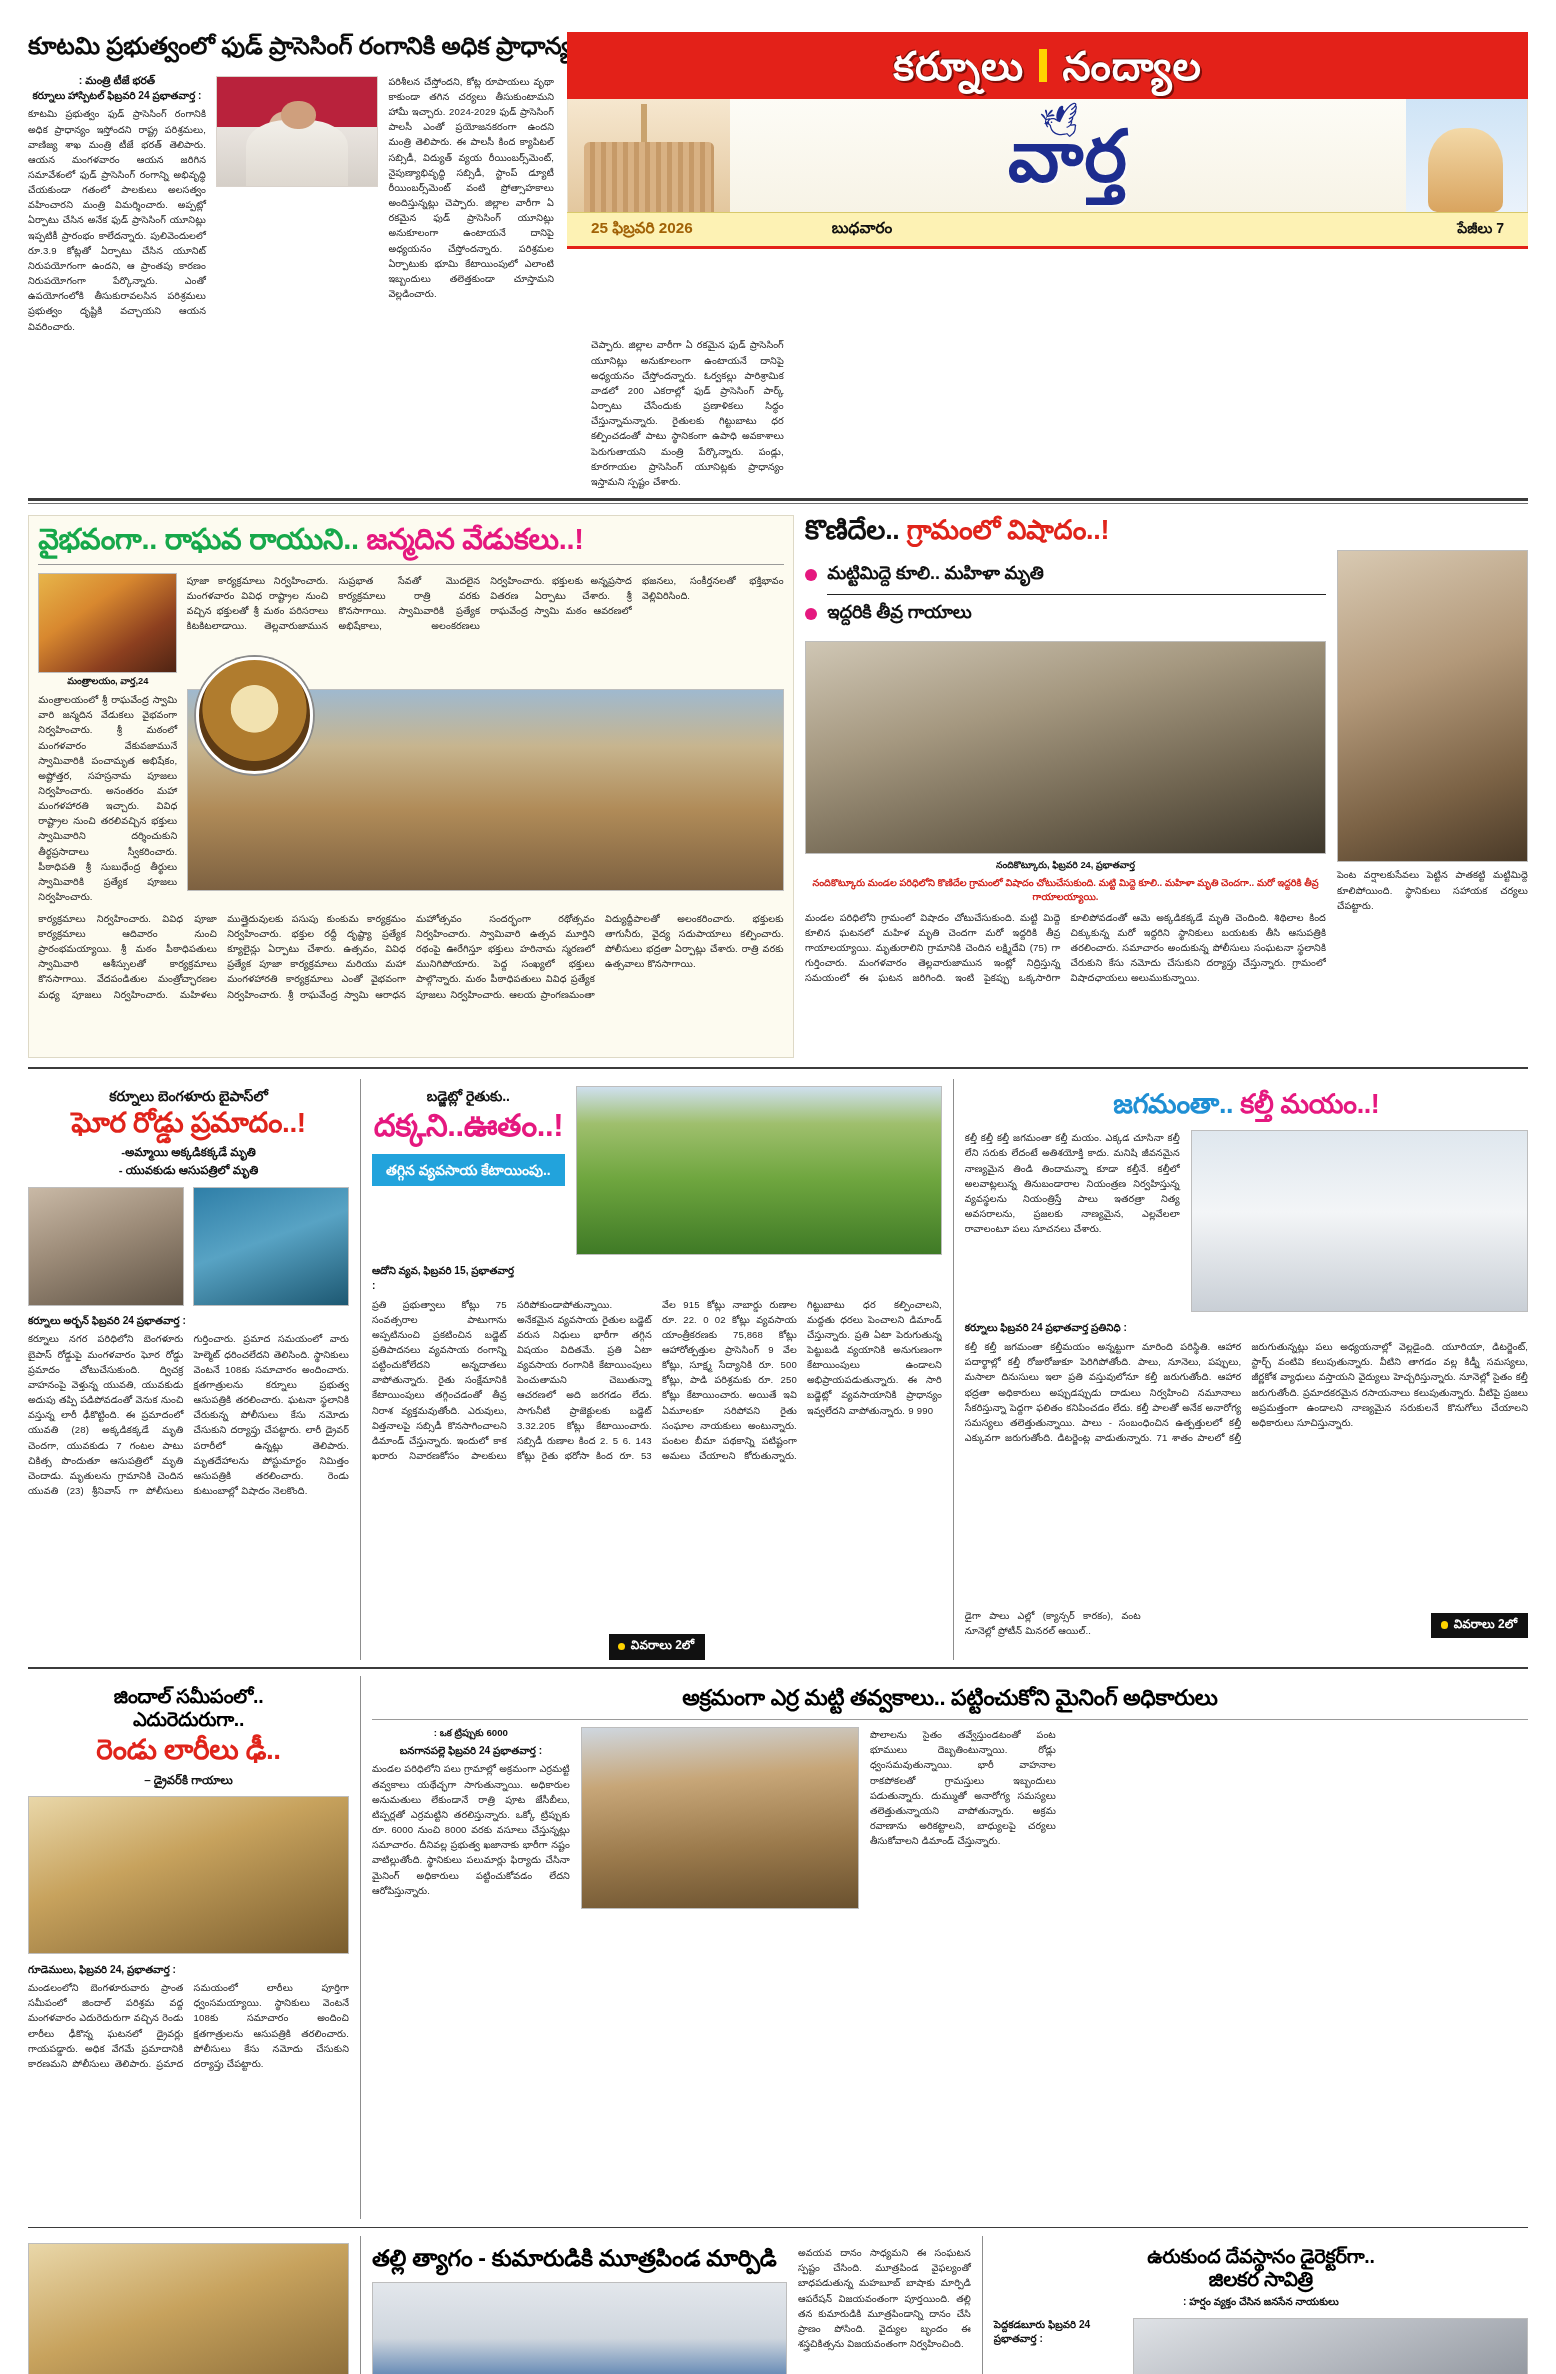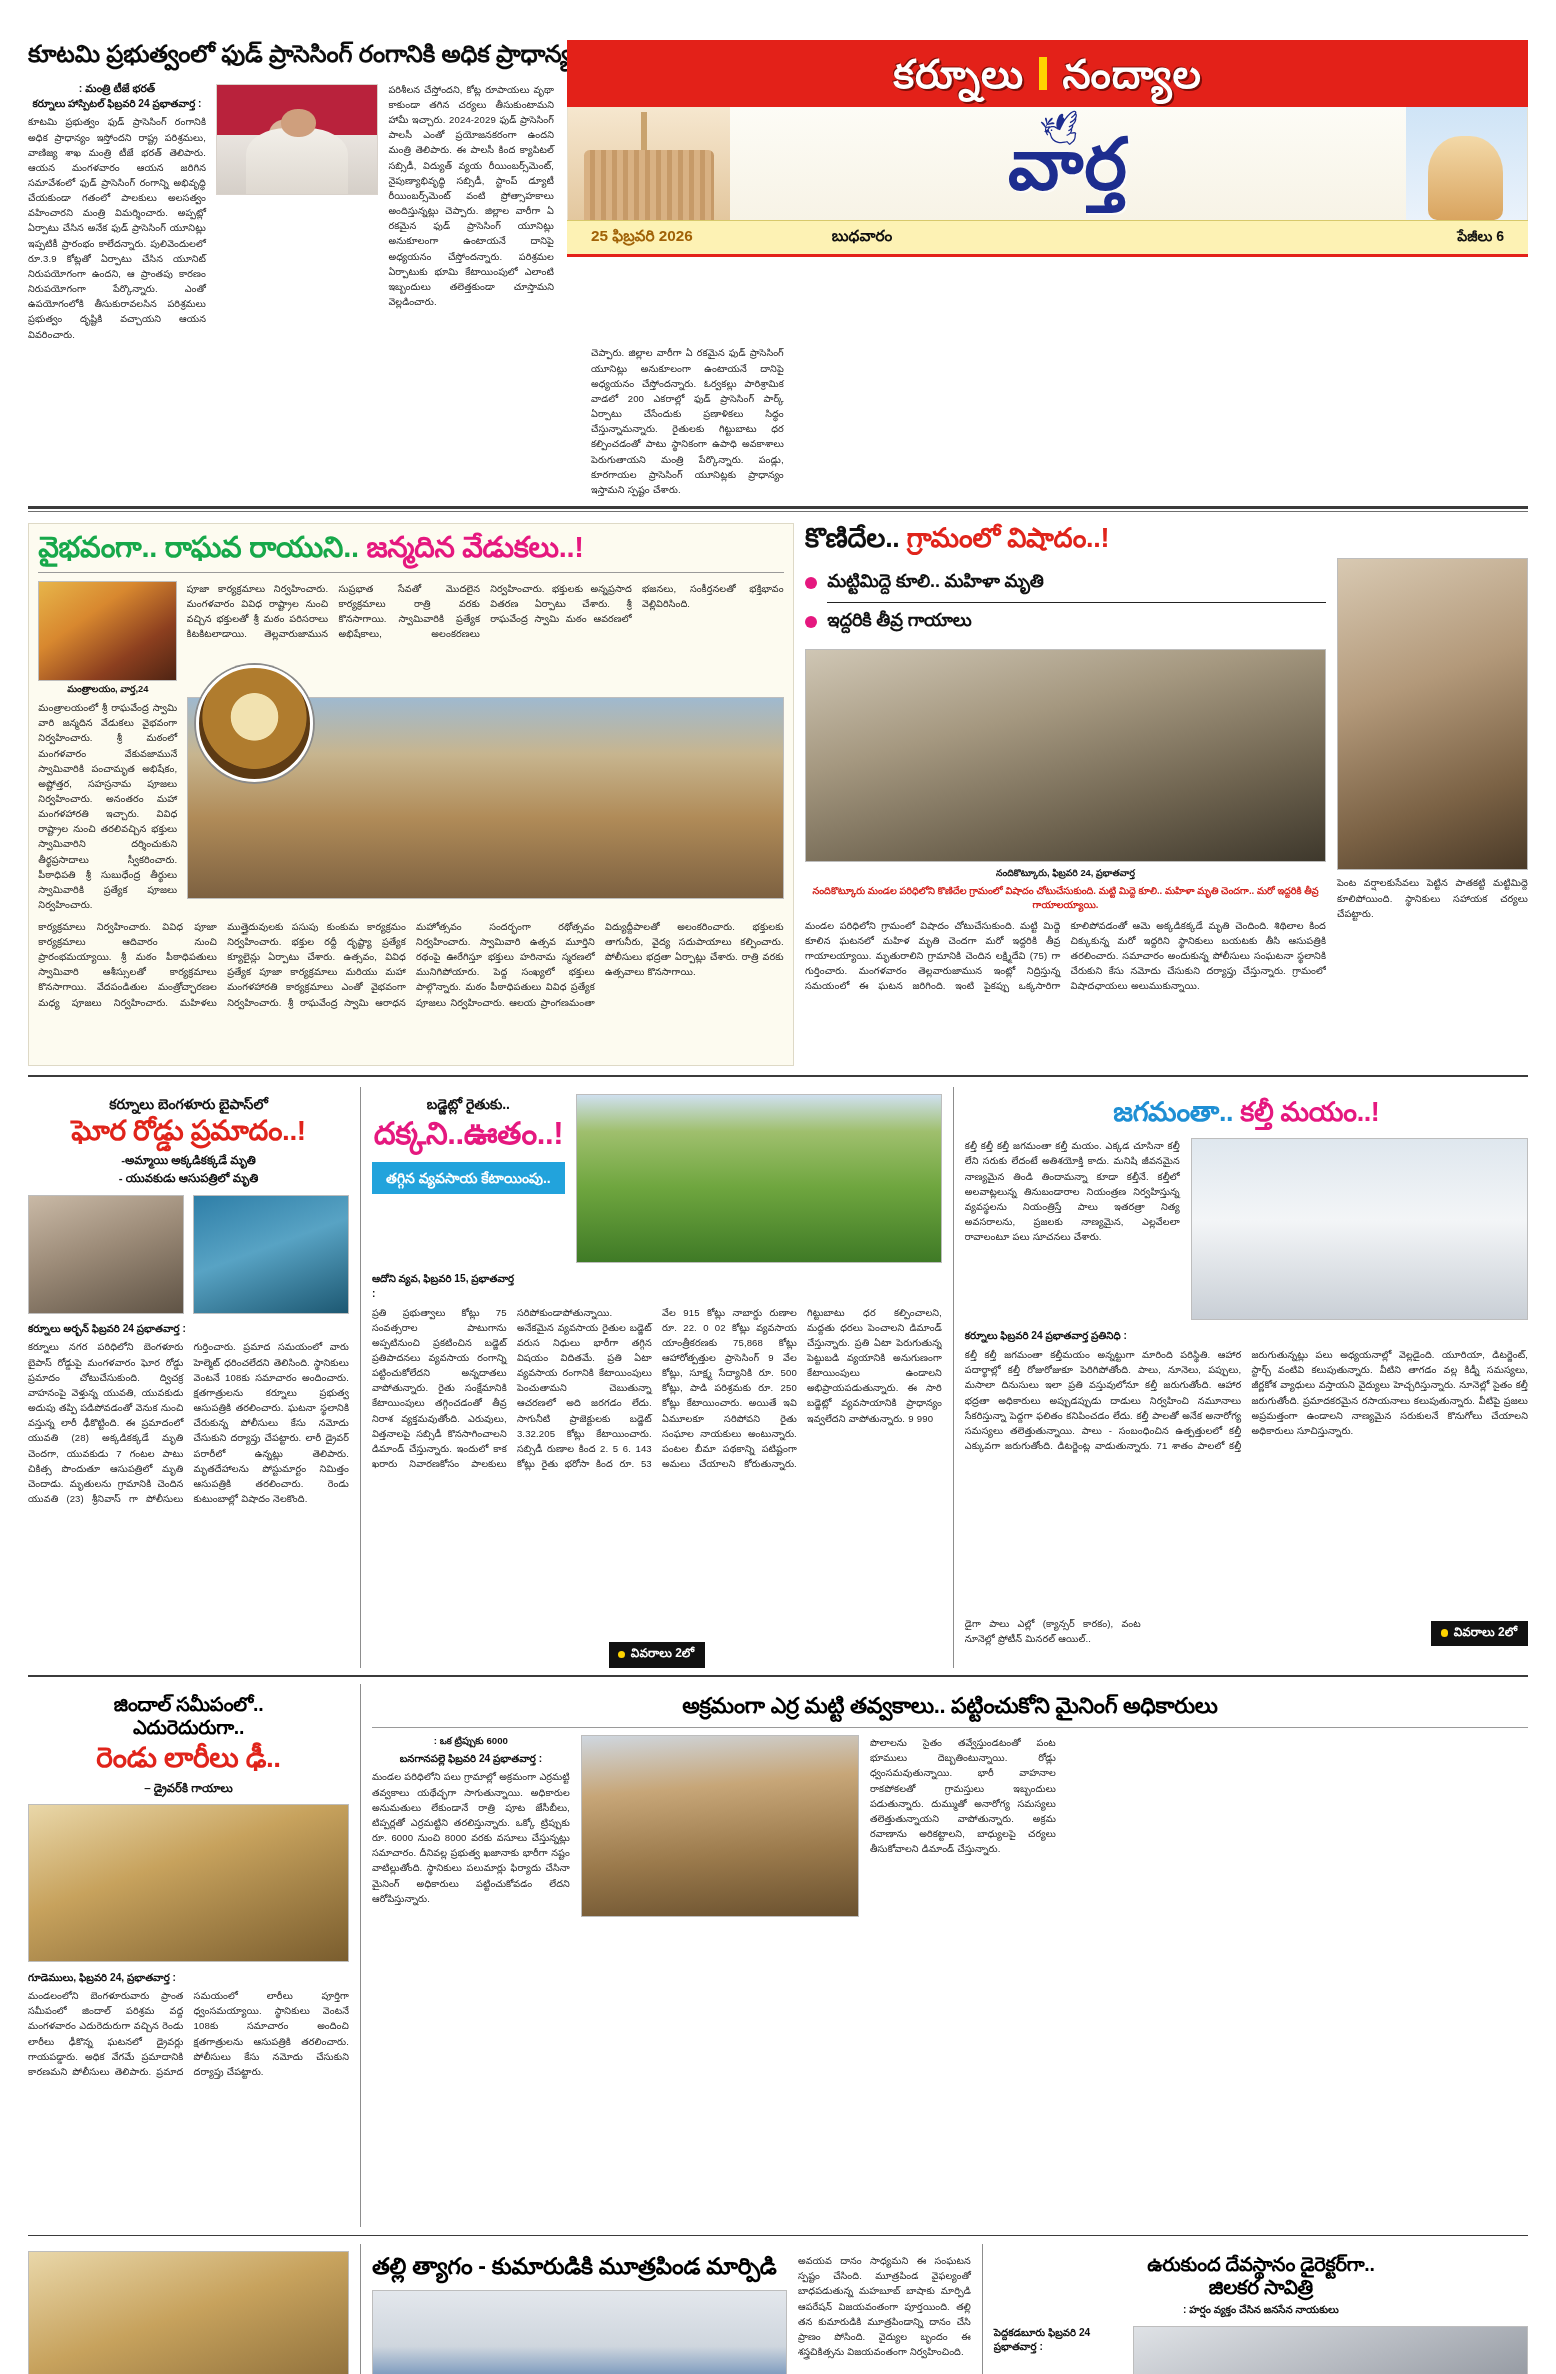--- a/index.html
+++ b/index.html
@@ -31,21 +31,21 @@
   .body-text.small { font-size: 9.6px; line-height: 1.58; }
   .dateline {
     font-size: 10.2px; font-weight: bold; color: #111;
     text-align: center; margin-bottom: 2.8px; line-height: 1.45;
   }
   .byline-center { text-align:center; font-weight:bold; font-size:10.7px; color:#111; }
 
   
   .masthead-row {
     display: flex; align-items: flex-start;
-    padding: 40px 28px 0 28px;
+    padding: 32px 28px 0 28px;
     gap: 13px;
   }
   .lead-block { flex: 1 1 auto; min-width: 0; }
   .lead-headline {
     font-size: 24px; font-weight: bold; color: #0d0d0d;
     letter-spacing: -0.2px; line-height: 1.2; white-space: nowrap;
   }
   .lead-cols {
     display: grid;
     grid-template-columns: 178px 162px 1fr;
@@ -254,21 +254,21 @@
         <div class="mm-left"></div>
         <div class="mm-center">
           <span class="dove">🕊</span>
           <span class="vaarta te">వార్త</span>
         </div>
         <div class="mm-right"></div>
       </div>
       <div class="masthead-date">
         <span class="d1 te">25 ఫిబ్రవరి 2026</span>
         <span class="d2 te">బుధవారం</span>
-        <span class="d3 te">పేజీలు 6</span>
+        <span class="d3 te">పేజీలు 7</span>
       </div>
     </div>
   </div>
 
   <div style="display:flex; margin: 3.7px 28px 0 28px;">
     <div style="width:563px;"></div>
     <div style="width:203px; padding-right:10.2px;">
       <div class="body-text small te">చెప్పారు. జిల్లాల వారీగా ఏ రకమైన ఫుడ్ ప్రాసెసింగ్ యూనిట్లు అనుకూలంగా ఉంటాయనే దానిపై అధ్యయనం చేస్తోందన్నారు. ఓర్వకల్లు పారిశ్రామిక వాడలో 200 ఎకరాల్లో ఫుడ్ ప్రాసెసింగ్ పార్క్ ఏర్పాటు చేసేందుకు ప్రణాళికలు సిద్ధం చేస్తున్నామన్నారు. రైతులకు గిట్టుబాటు ధర కల్పించడంతో పాటు స్థానికంగా ఉపాధి అవకాశాలు పెరుగుతాయని మంత్రి పేర్కొన్నారు. పండ్లు, కూరగాయల ప్రాసెసింగ్ యూనిట్లకు ప్రాధాన్యం ఇస్తామని స్పష్టం చేశారు.</div>
     </div>
   </div>

